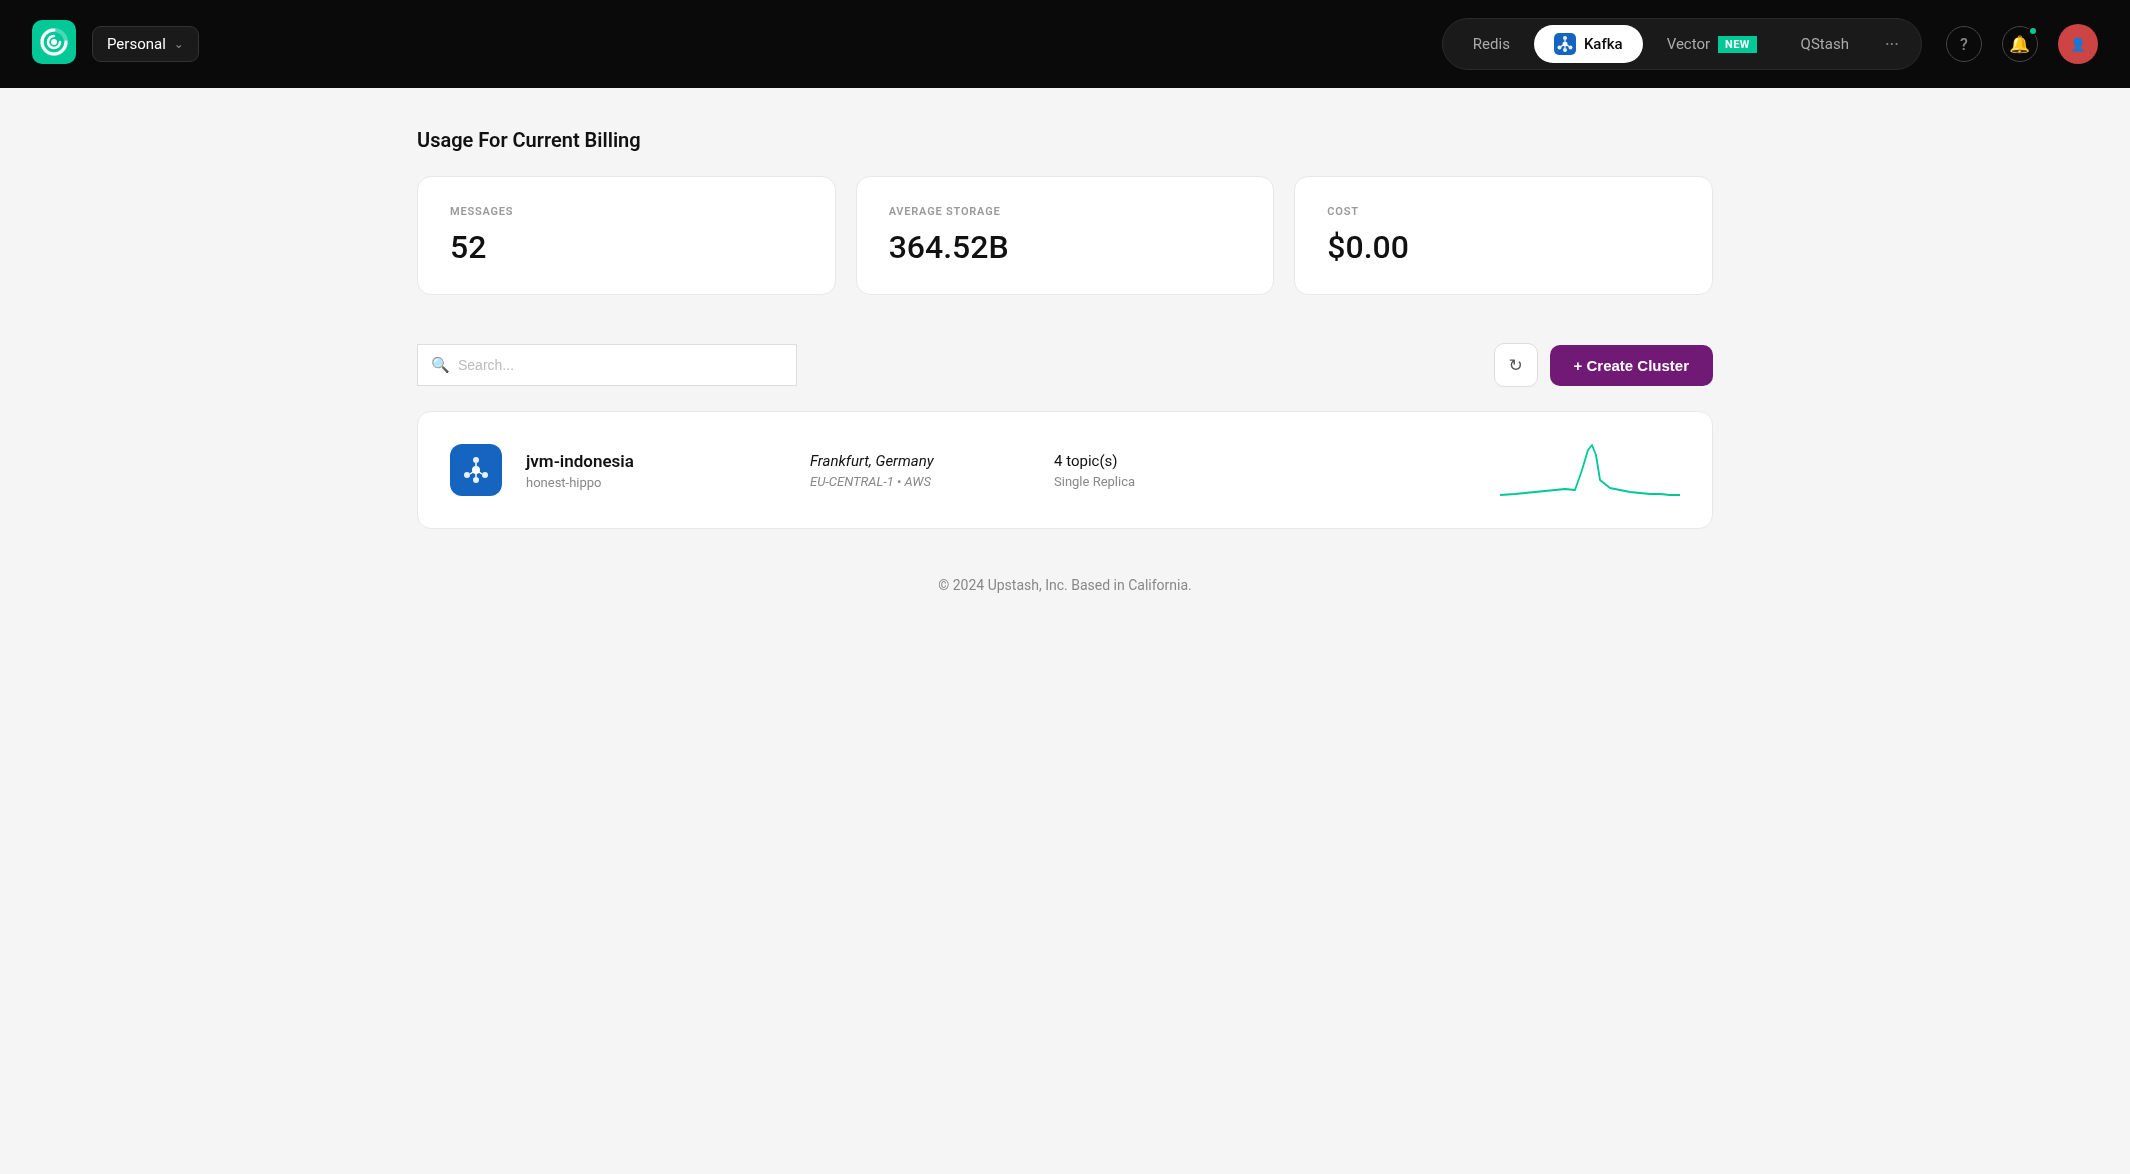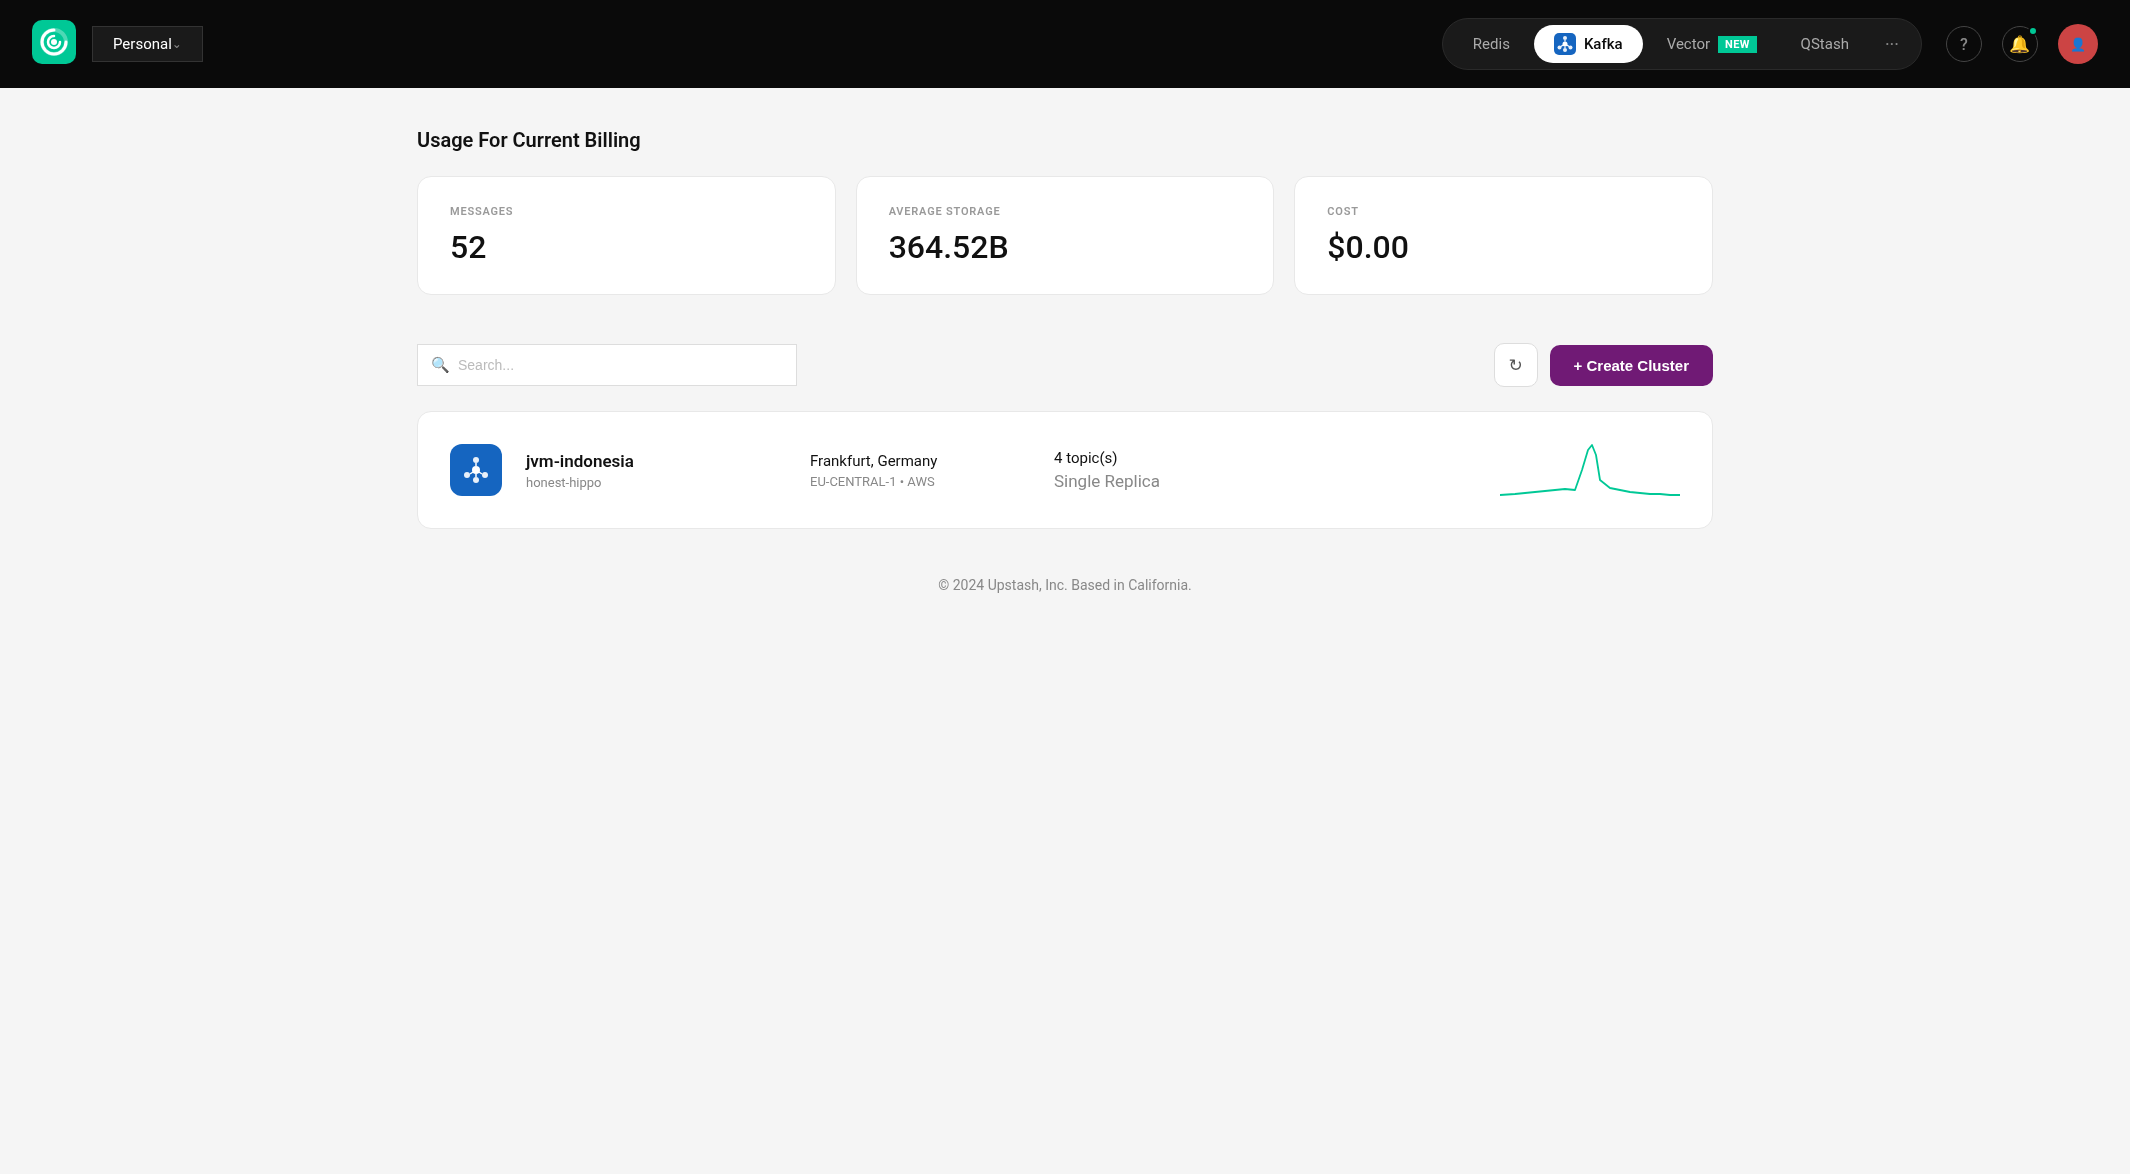--- a/index.html
+++ b/index.html
@@ -25,26 +25,27 @@
       gap: 16px;
     }
     .logo-icon {
       width: 44px;
       height: 44px;
       flex-shrink: 0;
     }
     .workspace-selector {
       background: #1a1a1a;
       border: 1px solid #333;
-      border-radius: 0;
-      padding: 8px 20px;
+      border-radius: 9px;
+      padding: 8px 14px;
       color: #fff;
       font-size: 15px;
       display: flex;
       align-items: center;
+      gap: 8px;
       cursor: pointer;
     }
     .chevron-down {
       color: #888;
       font-size: 12px;
     }
     .navbar-center {
       flex: 1;
       display: flex;
       justify-content: flex-end;
@@ -269,40 +270,41 @@
       font-weight: 600;
       color: #111;
       margin-bottom: 4px;
     }
     .cluster-sub {
       font-size: 13px;
       color: #888;
     }
     .cluster-location {
       flex: 0 0 220px;
+      font-style: italic;
     }
     .cluster-location-main {
       font-size: 15px;
       color: #111;
       margin-bottom: 4px;
     }
     .cluster-location-sub {
       font-size: 13px;
       color: #888;
     }
     .cluster-topics {
       flex: 0 0 180px;
     }
     .cluster-topics-main {
       font-size: 15px;
       color: #111;
       margin-bottom: 4px;
     }
     .cluster-topics-sub {
-      font-size: 17px;
+      font-size: 13px;
       color: #888;
     }
     .cluster-chart {
       flex: 1;
       height: 60px;
       display: flex;
       align-items: flex-end;
       justify-content: flex-end;
     }
 

